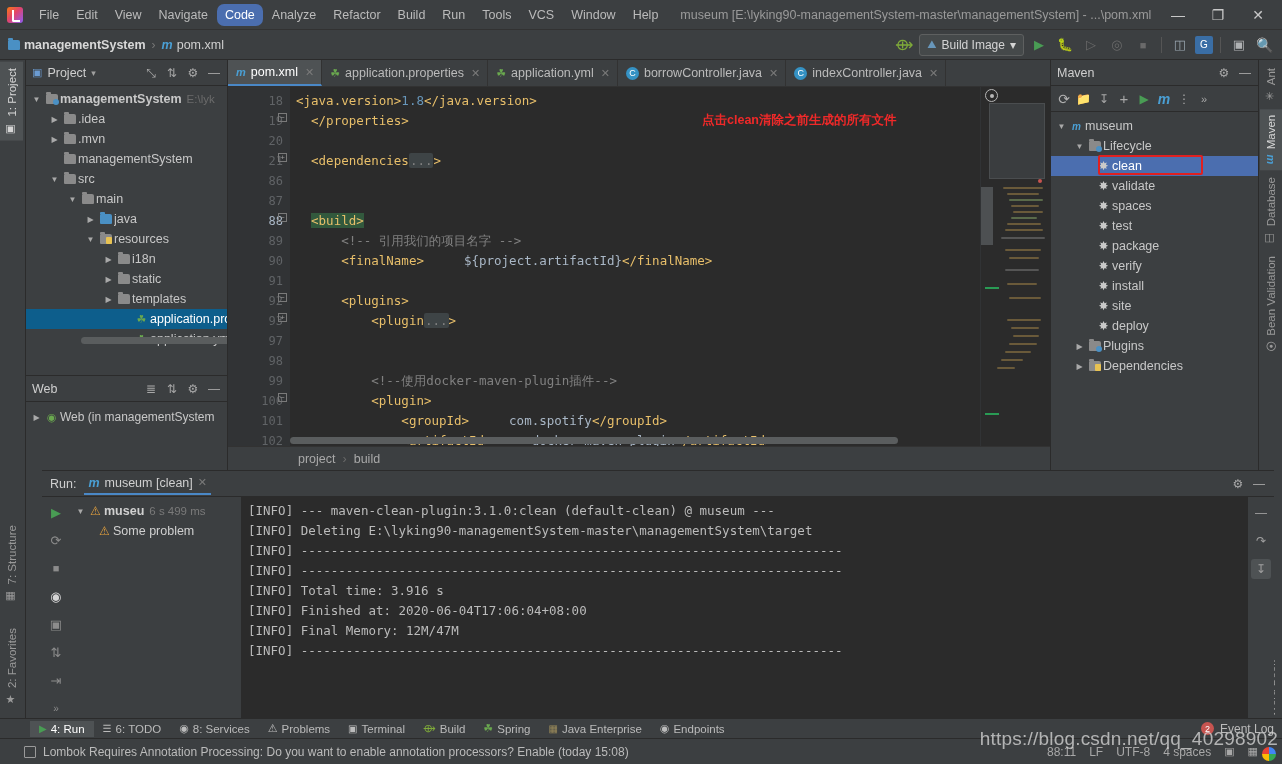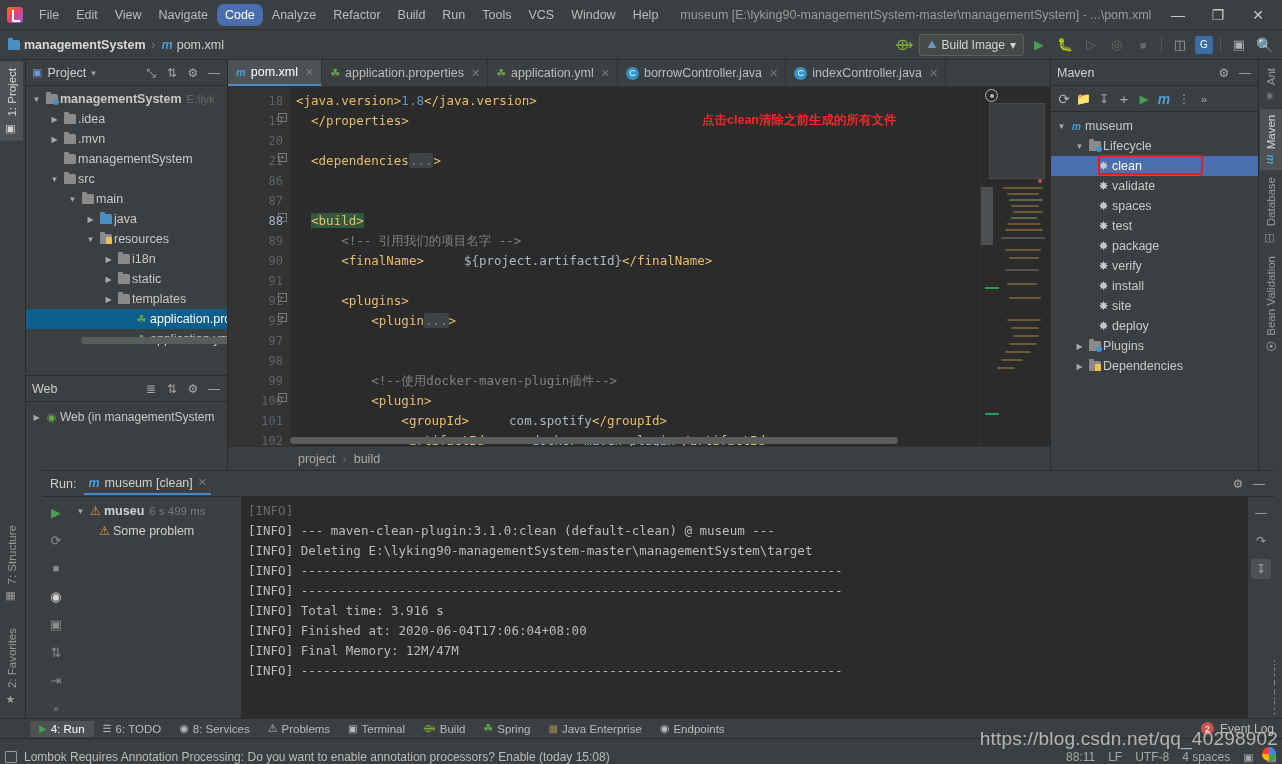--- a/index.html
+++ b/index.html
@@ -236,21 +236,21 @@
   }
   .twb-item { display: flex; align-items: center; gap: 4px; padding: 2px 9px;
               font-size: 11.5px; color: #bbbbbb; white-space: nowrap; }
   .twb-item.active { background: #4e5254; color: #ffffff; }
   .twb-right { margin-left: auto; display: flex; align-items: center; gap: 6px; padding-right: 8px; }
   .badge { width: 13px; height: 13px; border-radius: 50%; background: #c75450; color: #fff;
            font-size: 9px; display: flex; align-items: center; justify-content: center; }
 
   .statusbar {
     position: absolute; bottom: 0; left: 0; width: 1282px; height: 26px;
-    background: #3c3f41; display: flex; align-items: flex-end; padding: 0 5px;
+    background: #3c3f41; display: flex; align-items: center; padding: 0 24px;
     border-top: 1px solid #2b2b2b; font-size: 12px; color: #bbbbbb;
   }
   .sb-left { display: flex; align-items: center; gap: 7px; }
   .sb-box { width: 12px; height: 12px; border: 1px solid #9a9a9a; border-radius: 1px; }
   .sb-right { margin-left: auto; display: flex; align-items: center; gap: 13px; color: #a8a8a8; }
 
   .watermark {
     position: absolute; right: 4px; bottom: 14px; font-size: 19px; color: #d5d5d5;
     opacity: .78; white-space: nowrap; font-family: "Liberation Sans", sans-serif;
     letter-spacing: .2px; pointer-events: none;
@@ -721,21 +721,20 @@
           <span class="tico warn">⚠</span>
           <span style="font-weight:bold;">museu</span>
           <span style="color:#7a7a7a;margin-left:5px;font-size:11.5px;">6 s 499 ms</span>
         </div>
         <div class="rt-row" style="padding-left:26px;">
           <span class="tico warn">⚠</span>
           <span>Some problem</span>
         </div>
       </div>
       <div class="console">
-        <div class="cl" style="color:#6a6a6a;">[INFO]</div>
         <div class="cl">[INFO] --- maven-clean-plugin:3.1.0:clean (default-clean) @ museum ---</div>
         <div class="cl">[INFO] Deleting E:\lyking90-managementSystem-master\managementSystem\target</div>
         <div class="cl">[INFO] ------------------------------------------------------------------------</div>
         <div class="cl">[INFO] ------------------------------------------------------------------------</div>
         <div class="cl">[INFO] Total time: 3.916 s</div>
         <div class="cl">[INFO] Finished at: 2020-06-04T17:06:04+08:00</div>
         <div class="cl">[INFO] Final Memory: 12M/47M</div>
         <div class="cl">[INFO] ------------------------------------------------------------------------</div>
       </div>
       <div class="run-right">

